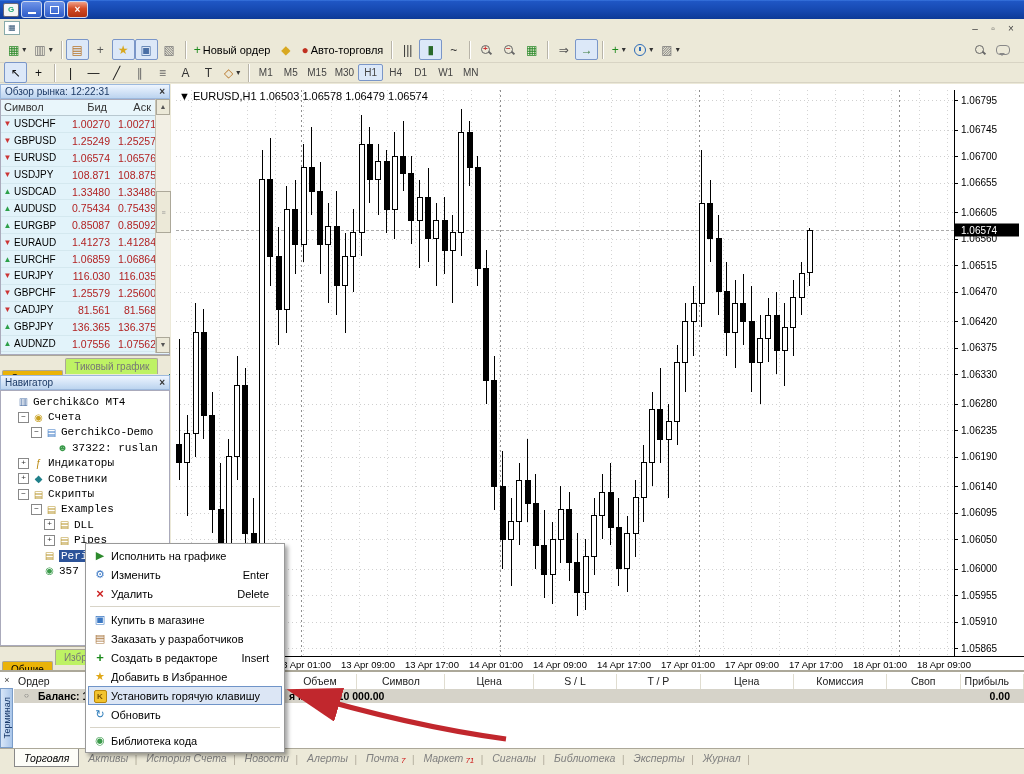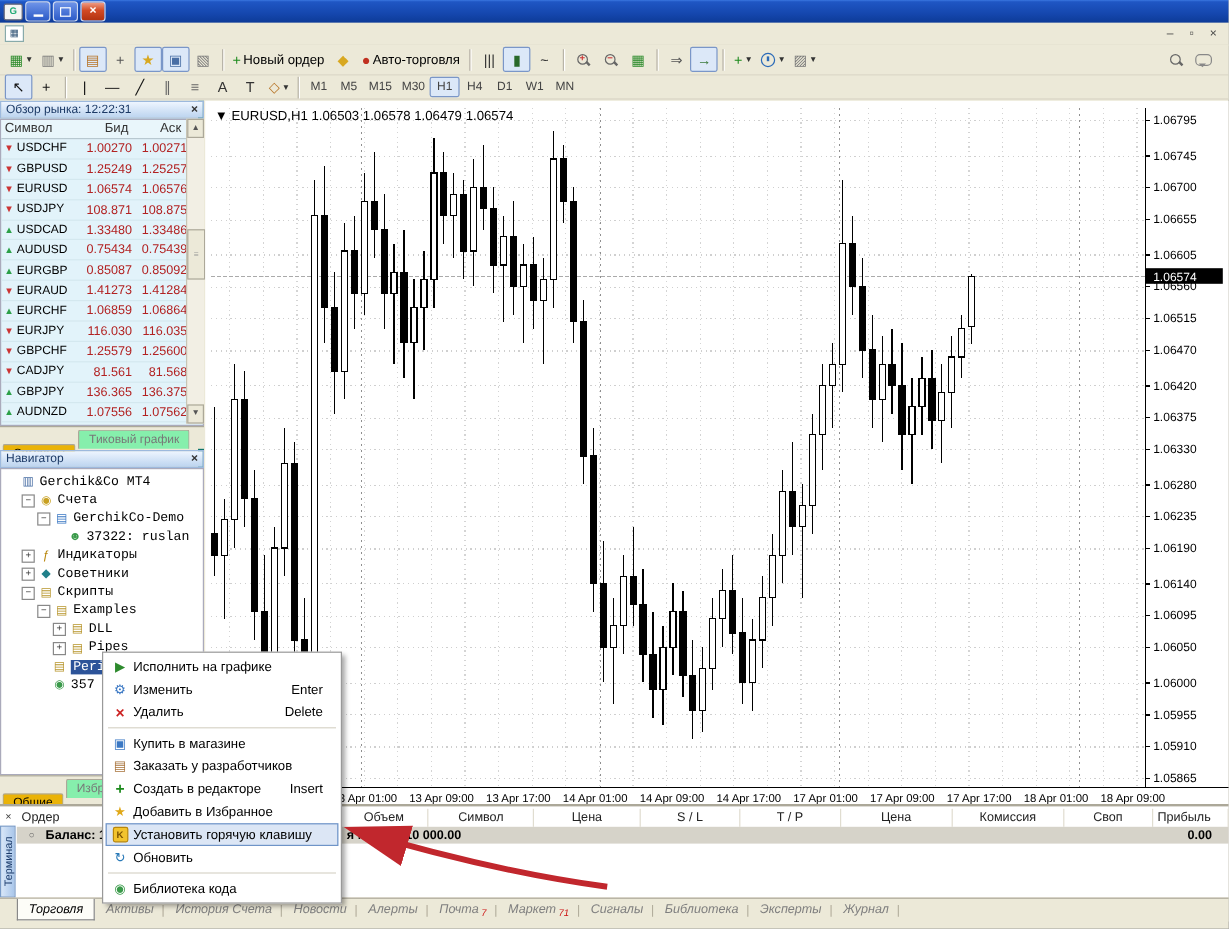--- a/index.html
+++ b/index.html
@@ -44,41 +44,41 @@
   .icon-mag::before{content:"";position:absolute;left:1px;top:1px;width:7px;height:7px;border:1.5px solid #666;border-radius:50%;}
   .icon-mag::after{content:"";position:absolute;left:8px;top:8px;width:4px;height:2px;background:#666;transform:rotate(45deg);}
   .icon-mag .pm{position:absolute;left:2px;top:0px;width:7px;text-align:center;font-size:8px;font-weight:bold;color:#c33;}
   .icon-clock{position:relative;width:12px;height:12px;display:inline-block;}
   .icon-clock::before{content:"";position:absolute;inset:0;border:1.5px solid #2a6ab8;border-radius:50%;}
   .icon-clock::after{content:"";position:absolute;left:5px;top:3px;width:2px;height:4px;background:#2a6ab8;}
   .icon-chat{position:relative;width:14px;height:10px;display:inline-block;}
   .icon-chat::before{content:"";position:absolute;inset:0;border:1.5px solid #888;border-radius:4px;}
   .icon-chat::after{content:"";position:absolute;left:3px;bottom:-4px;border:3px solid transparent;border-top-color:#888;}
   
-  #leftcol{position:absolute;left:0;top:84px;width:170px;height:586px;background:#ece9d8;border-right:5px solid #0f766e;box-sizing:border-box;}
+  #leftcol{position:absolute;left:0;top:84px;width:170px;height:586px;background:#ece9d8;border-right:1px solid #0f766e;box-sizing:border-box;}
   .panel-title{height:15px;background:linear-gradient(#eef5ff,#bcd4ef);border:1px solid #9db9dd;
     display:flex;align-items:center;padding:0 4px;font-size:10px;color:#1c3a66;box-sizing:border-box;}
   .panel-title .x{margin-left:auto;color:#333;font-size:10px;font-weight:bold;}
   
   #mw{position:absolute;left:0;top:0;width:170px;height:290px;}
   #mw-table{position:absolute;left:0;top:15px;width:170px;height:256px;background:#e2f3fa;border:1px solid #aab;box-sizing:border-box;overflow:hidden;}
   #mw-head{display:flex;height:15px;border-bottom:1px solid #b8c8d0;background:#e9f6fb;color:#333;}
   #mw-head span{padding:1px 3px;box-sizing:border-box;}
   .mw-row{display:flex;height:15.9px;align-items:center;border-bottom:1px solid #d4e8ef;}
   .mw-row .arr{width:13px;text-align:center;font-size:8px;}
   .mw-row .sym{width:52px;font-size:10px;}
   .mw-row .bid,.mw-row .ask{width:44px;text-align:right;font-size:10.5px;color:#b22222;padding-right:2px;}
   .arr.up{color:#2ca048;} .arr.down{color:#cc3333;}
   #mw-scroll{position:absolute;right:0;top:15px;width:14px;height:254px;background:#f2efe4;border-left:1px solid #c8c4b4;}
   .sbtn{height:14px;background:#ece9d8;border:1px solid #aca899;font-size:7px;text-align:center;line-height:13px;color:#555;}
   #mw-thumb{position:absolute;left:0;top:92px;width:13px;height:40px;background:#ece9d8;border:1px solid #aca899;
     display:flex;align-items:center;justify-content:center;font-size:7px;color:#999;}
   .mini-tabs{position:absolute;left:0;display:flex;align-items:flex-end;height:18px;width:170px;background:#ece9d8;border-top:1px solid #aca899;}
   .mini-tab{padding:2px 8px 2px;font-size:10px;border:1px solid #aca899;border-bottom:none;margin-left:2px;
-    background:#86efac;color:#777;border-radius:2px 2px 0 0;}
+    background:#bef264;color:#777;border-radius:2px 2px 0 0;}
   .mini-tab.active{background:#eab308;color:#000;position:relative;top:12px;}
   #mw .mini-tabs{top:271px;}
   
   #nav{position:absolute;left:0;top:291px;width:170px;height:295px;}
   #nav-tree{position:absolute;left:0;top:15px;width:170px;height:256px;background:#fff;border:1px solid #aab;box-sizing:border-box;padding-top:3px;}
   .tree-row{display:flex;align-items:center;height:15.4px;white-space:nowrap;}
   .tg{width:9px;height:9px;border:1px solid #888;background:#fff;font-size:8px;line-height:7px;text-align:center;color:#333;margin-right:3px;flex:0 0 9px;}
   .tico{width:13px;text-align:center;font-size:10px;margin-right:3px;flex:0 0 13px;}
   .tlabel{font-size:11px;font-family:Liberation Mono, monospace;}
   .tlabel.sel{background:#2c5399;color:#fff;padding:0 2px;}

